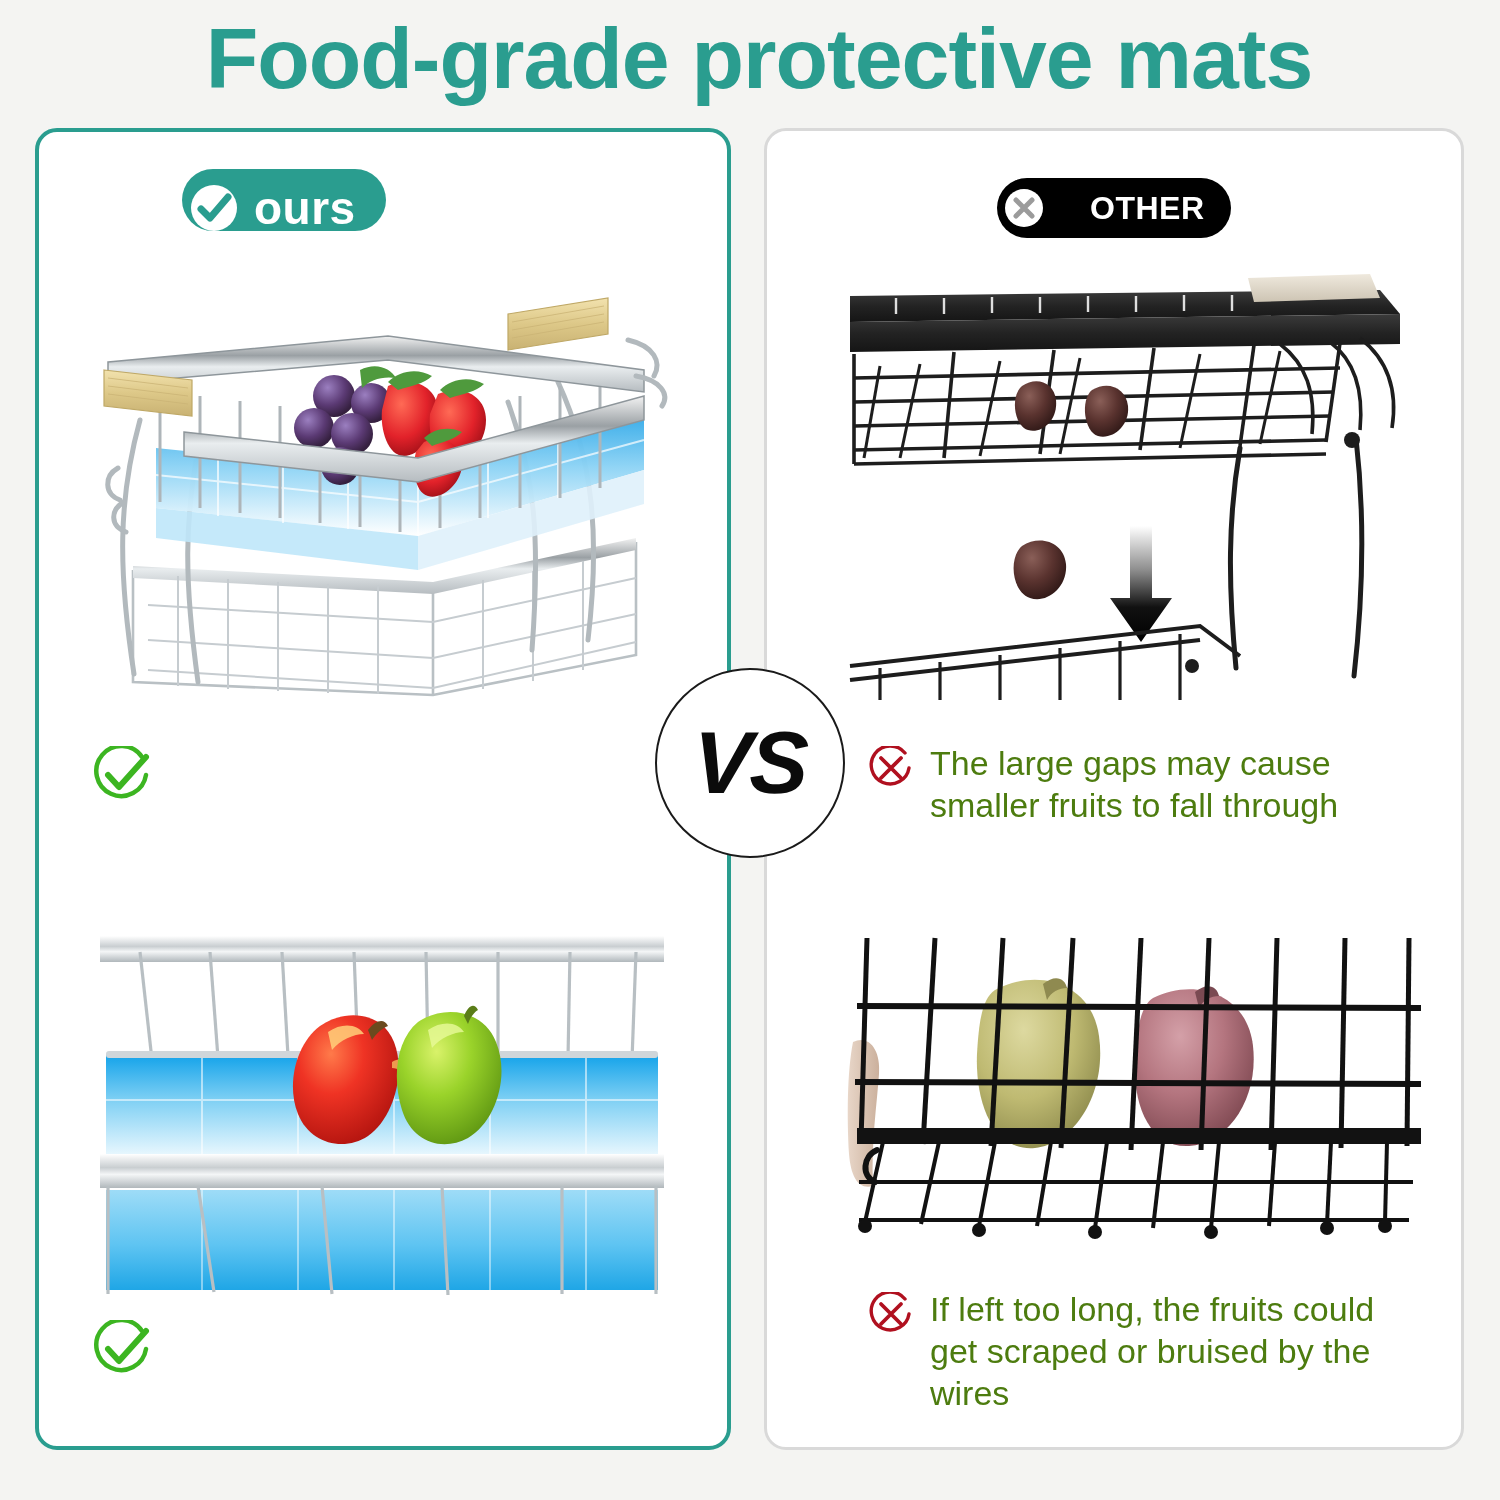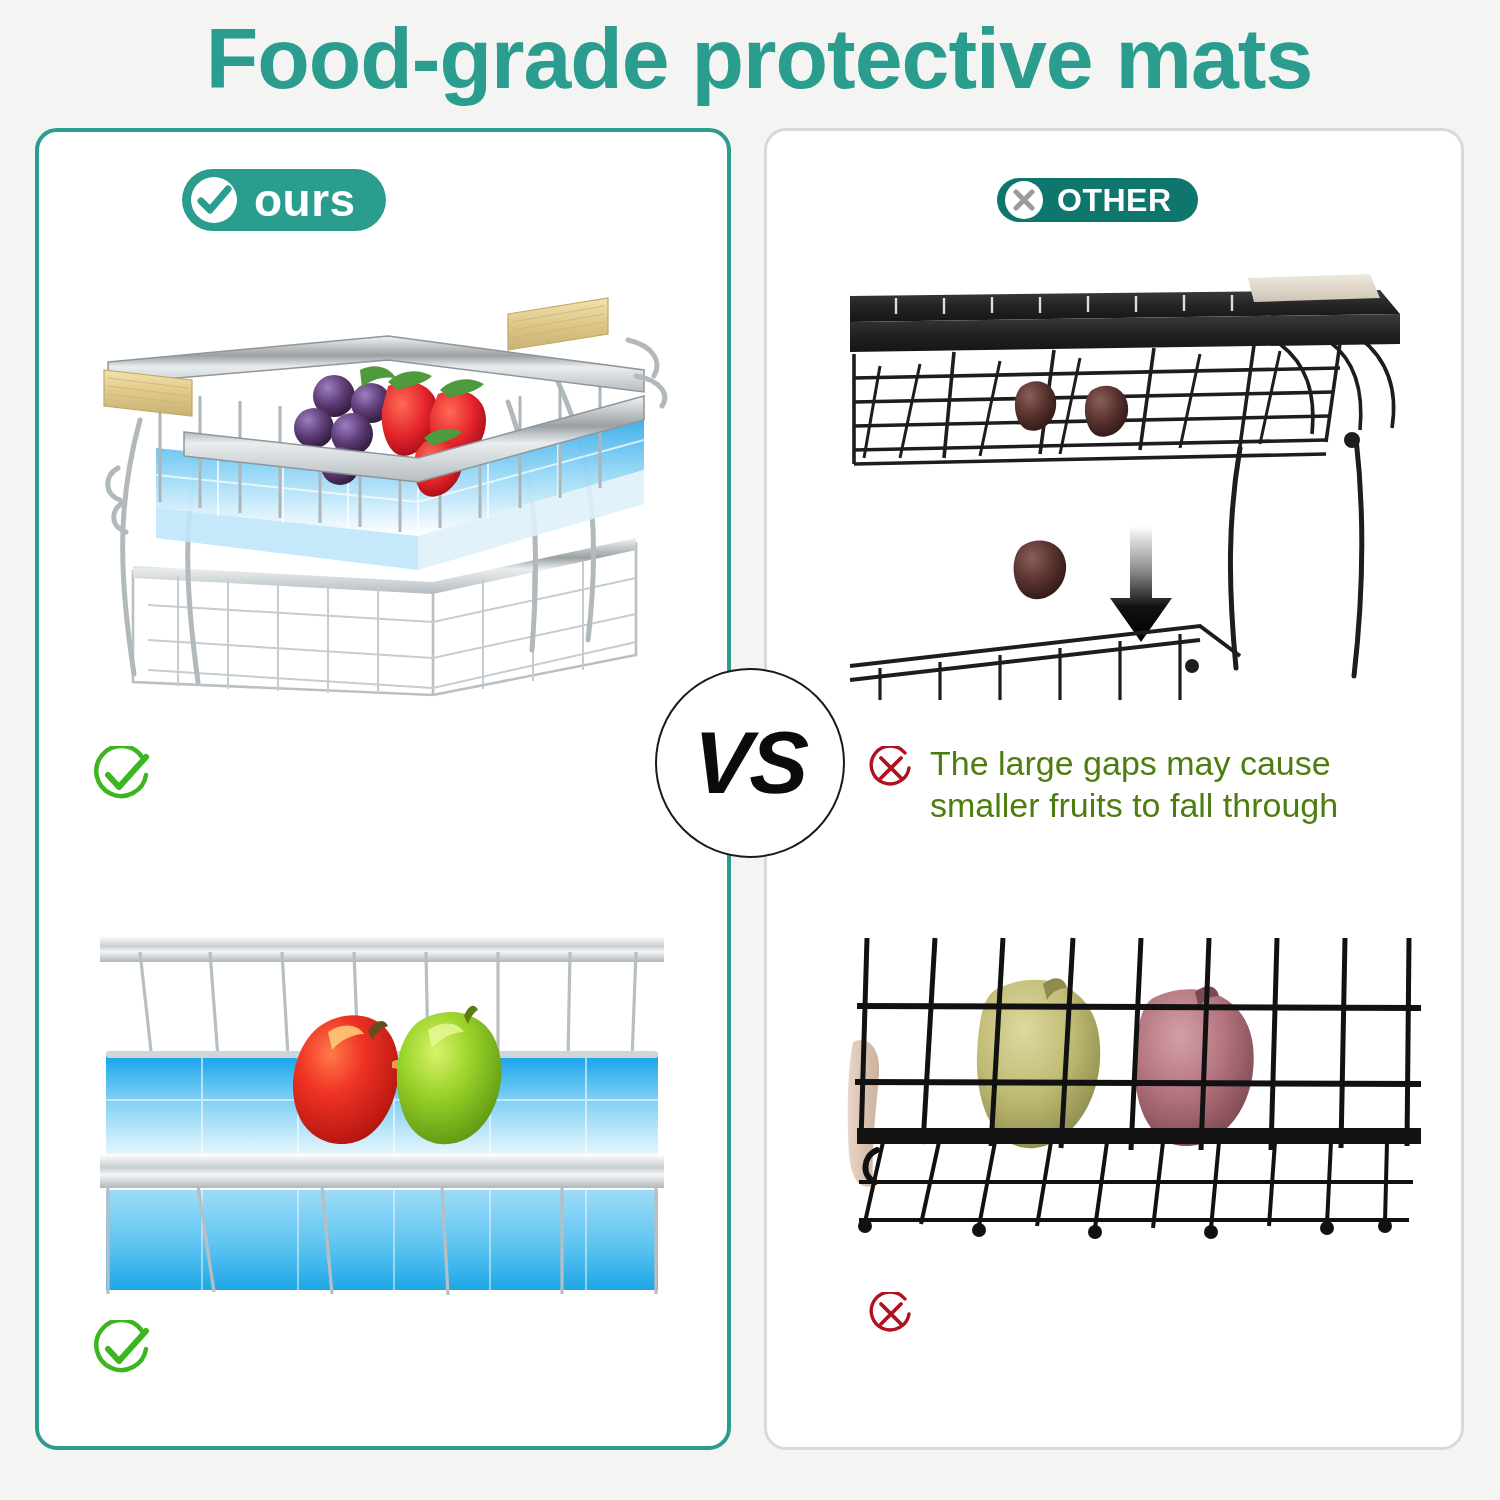--- a/index.html
+++ b/index.html
@@ -59,27 +59,29 @@
     align-items: center;
     border-radius: 60px;
     padding: 0 30px 0 9px;
     height: 62px;
     box-sizing: border-box;
   }
   .badge-ours {
     left: 182px;
     top: 169px;
     background: #2a9d8f;
+    align-items: flex-end;
   }
   .badge-other {
     left: 997px;
     top: 178px;
-    background: #0f766e;
-    height: 44px;
+    background: #000000;
+    height: 60px;
     padding: 0 26px 0 8px;
+    gap: 33px;
   }
   .badge-mark {
     width: 46px;
     height: 46px;
     border-radius: 50%;
     background: #ffffff;
     display: flex;
     align-items: center;
     justify-content: center;
     flex: 0 0 auto;
@@ -636,17 +638,18 @@
   </svg>
 </div>
 
 <div class="caption cap-other-bot">
   <span class="cap-icon">
     <svg viewBox="0 0 46 46" width="46" height="46" aria-hidden="true">
       <path d="M37 7 A19 19 0 1 0 41 22" stroke="#b0101f" stroke-width="3.4" fill="none" stroke-linecap="round"></path>
       <path d="M13 12 L33 32 M33 12 L13 32" stroke="#b0101f" stroke-width="3.8" stroke-linecap="round"></path>
     </svg>
   </span>
+  <span class="cap-text">If left too long, the fruits could get scraped or bruised by the wires</span>
 </div>
 
 <div class="vs">
   <span class="vs-text">VS</span>
 </div>
 
 </body></html>

